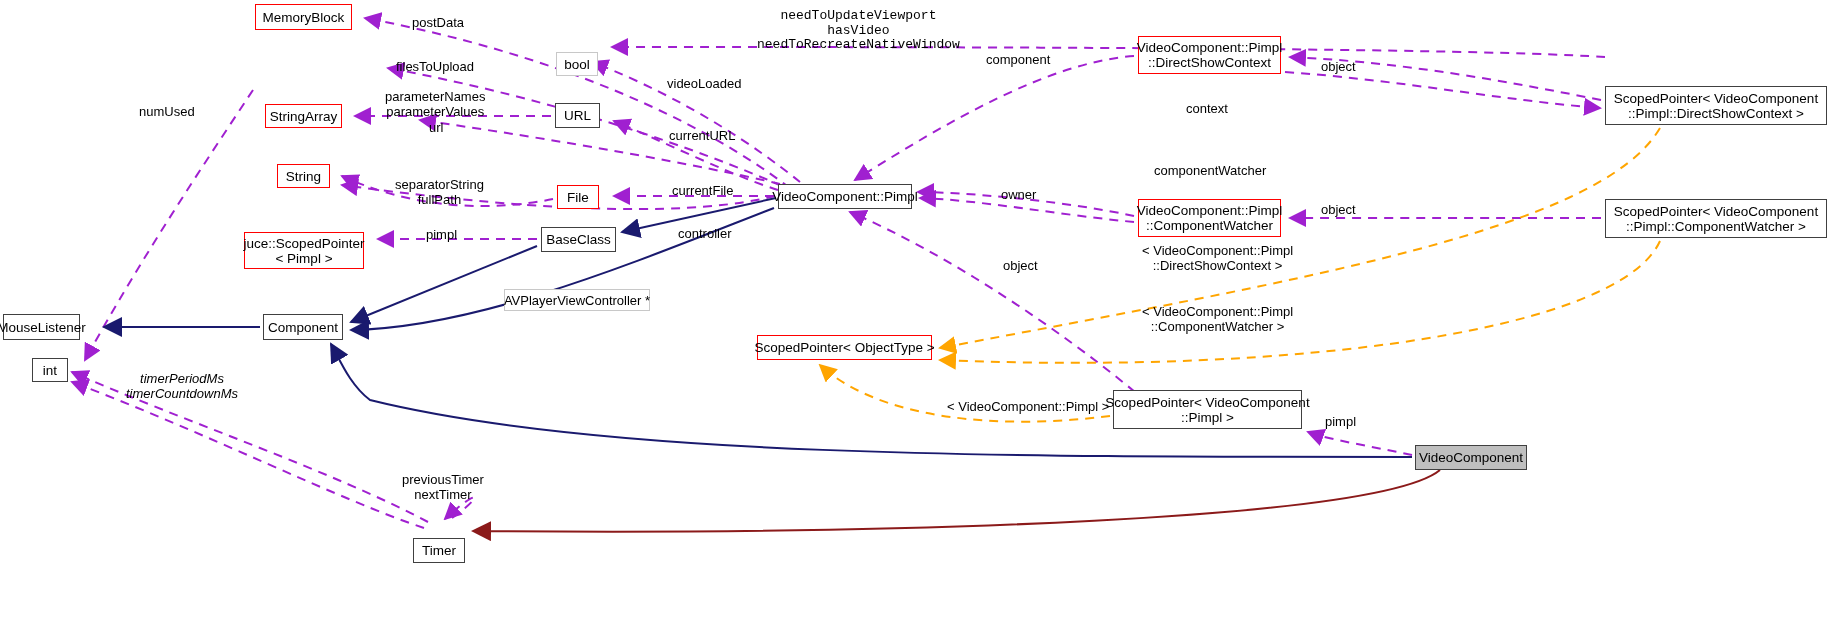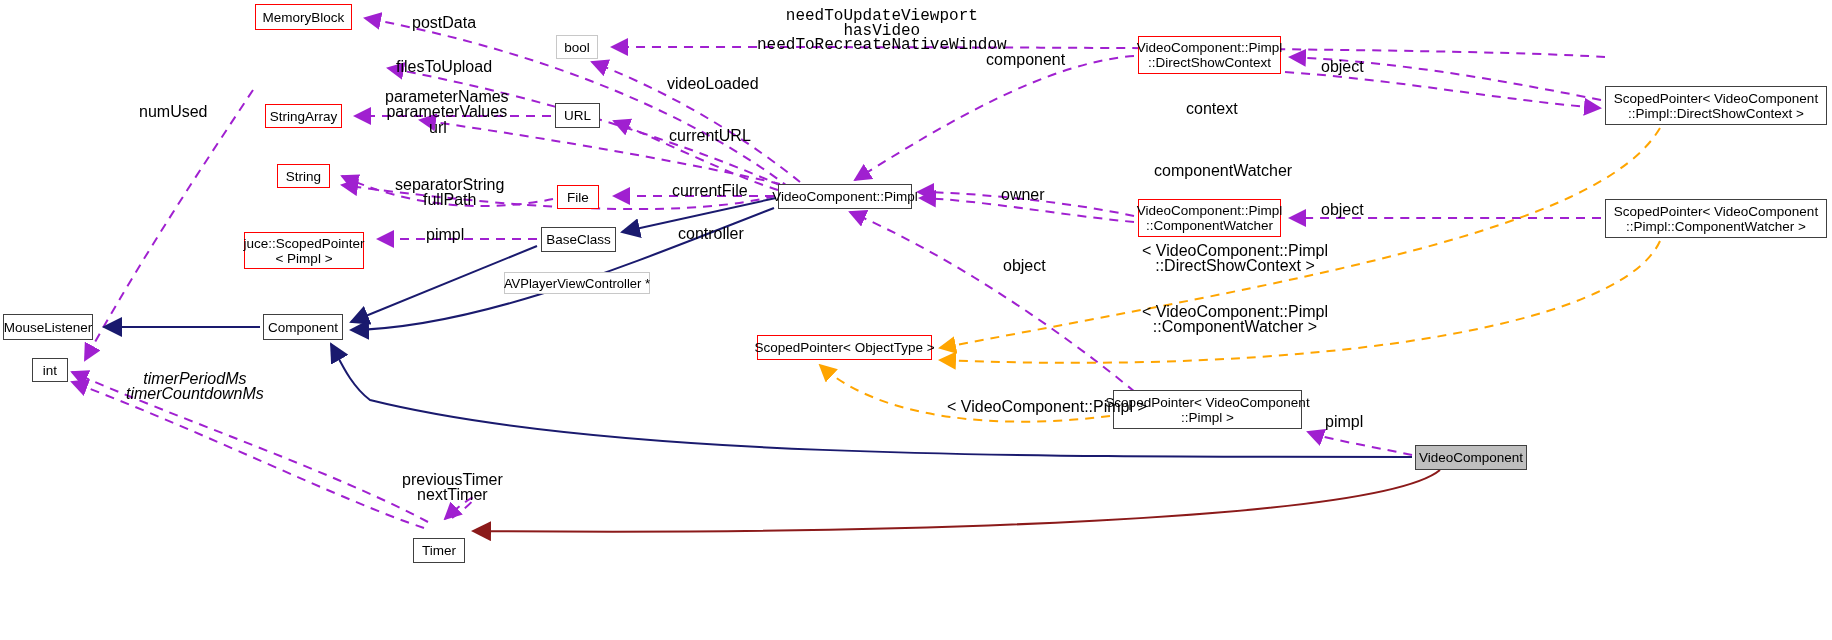--- a/index.html
+++ b/index.html
@@ -18,25 +18,25 @@
     text-align:center;
     font-size:13.5px;
     line-height:15px;
     color:#000;
     background:#ffffff;
     white-space:pre;
     z-index:5;
   }
   .node.red{border:1.6px solid #ff0000;}
   .node.dark{border:1.6px solid #404040;}
-  .node.light{border:1.1px solid #c8c8c8;}
+  .node.light{border:1.1px solid #c8c8c8;margin-top:17px;}
   .node.current{border:1.6px solid #404040;background:#bfbfbf;}
   .edge-label{
     position:absolute;
-    font-size:16px;
+    font-size:13px;
     line-height:14.5px;
     color:#000;
     white-space:pre;
     text-align:center;
     z-index:6;
     background:transparent;
   }
 </style>
 </head>
 <body>
@@ -107,21 +107,21 @@
     <g stroke="#8b1a1a" stroke-width="2" fill="none" marker-end="url(#ah-maroon)">
       <path d="M1440,470 C1380,520 900,535 473,531"></path>
     </g>
   </svg>
 
   <div class="node red" style="left:255px;top:4px;width:97px;height:26px;">MemoryBlock</div>
   <div class="node red" style="left:265px;top:104px;width:77px;height:24px;">StringArray</div>
   <div class="node red" style="left:277px;top:164px;width:53px;height:24px;">String</div>
   <div class="node red" style="left:244px;top:232px;width:120px;height:37px;">juce::ScopedPointer
 &lt; Pimpl &gt;</div>
-  <div class="node dark" style="left:3px;top:314px;width:90px;height:26px;">MouseListener</div>
+  <div class="node dark" style="left:3px;top:314px;width:77px;height:26px;">MouseListener</div>
   <div class="node dark" style="left:32px;top:358px;width:36px;height:24px;">int</div>
   <div class="node dark" style="left:263px;top:314px;width:80px;height:26px;">Component</div>
   <div class="node dark" style="left:413px;top:538px;width:52px;height:25px;">Timer</div>
   <div class="node light" style="left:556px;top:35px;width:42px;height:24px;">bool</div>
   <div class="node dark" style="left:555px;top:103px;width:45px;height:25px;">URL</div>
   <div class="node red" style="left:557px;top:185px;width:42px;height:24px;">File</div>
   <div class="node dark" style="left:541px;top:227px;width:75px;height:25px;">BaseClass</div>
   <div class="node light" style="left:504px;top:272px;width:146px;height:22px;font-size:13px;">AVPlayerViewController *</div>
   <div class="node dark" style="left:778px;top:184px;width:134px;height:25px;">VideoComponent::Pimpl</div>
   <div class="node red" style="left:757px;top:335px;width:175px;height:25px;">ScopedPointer&lt; ObjectType &gt;</div>

